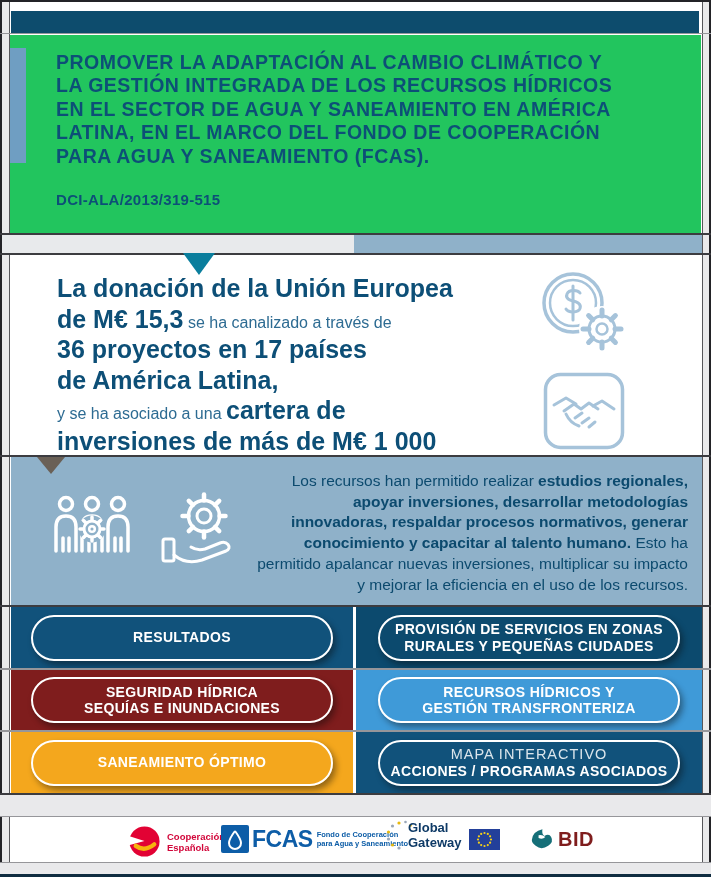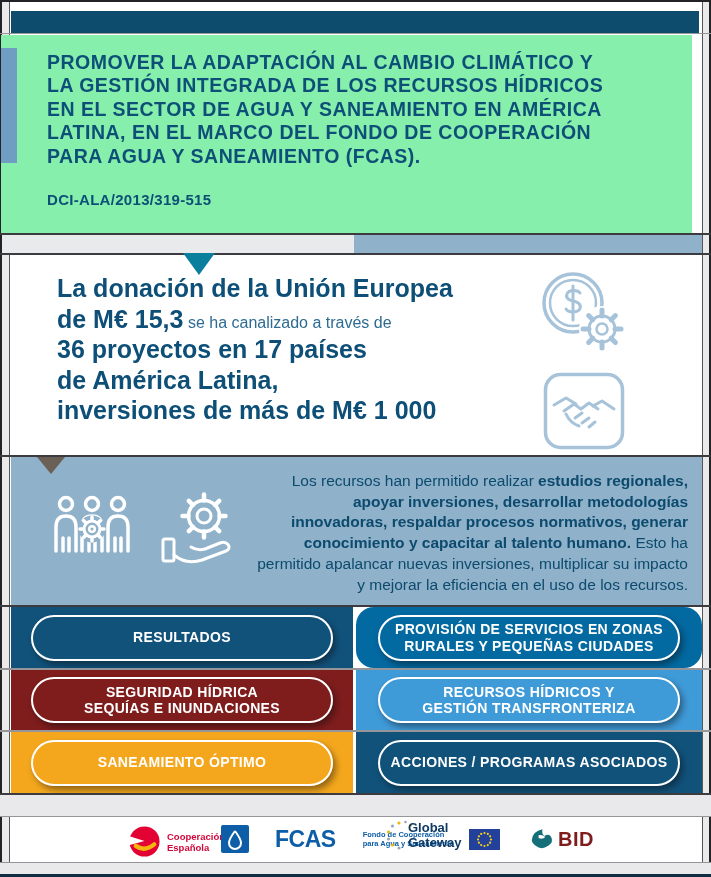--- a/index.html
+++ b/index.html
@@ -11,21 +11,21 @@
 
   
   .line-h{position:absolute;left:0;width:711px;background:#3c3c40;}
   .line-h.light{background:#96969a;}
   .gutter{position:absolute;top:0;height:877px;background:#eaeaeb;}
   .gutter.left{left:0;width:10px;border-left:2px solid #232327;border-right:1px solid #56565a;}
   .gutter.right{left:702px;width:9px;border-left:1px solid #56565a;border-right:2px solid #232327;}
 
   
   .topbar{left:11px;top:11px;width:688px;height:22px;background:#0d4c6d;}
-  .title-panel{left:1px;top:35px;width:691px;height:198px;background:#86efac;}
+  .title-panel{left:10px;top:35px;width:691px;height:198px;background:#22c55e;}
   .accent-bar{left:0;top:13px;width:16px;height:115px;background:#6f9ec2;}
   .page-title{left:46px;top:16px;width:625px;margin:0;font-size:19.5px;line-height:23.4px;
               font-weight:700;letter-spacing:.5px;color:#0d4f77;}
   .ref-code{left:46px;top:156px;font-size:15px;font-weight:700;letter-spacing:.3px;color:#0d4f77;}
 
   
   .band-gray{left:2px;top:235px;width:352px;height:18px;background:#e8eaec;}
   .band-blue{left:354px;top:235px;width:348px;height:18px;background:#8fb1c9;}
 
   
@@ -48,40 +48,40 @@
   .resources-text .em{font-weight:700;}
   .icon-white{stroke:#ffffff;fill:none;stroke-linecap:round;stroke-linejoin:round;}
 
   
   .tile{position:absolute;display:flex;align-items:center;justify-content:center;}
   .tile.c1{left:11px;width:342px;}
   .tile.c2{left:356px;width:346px;}
   .tile.r1{top:607px;height:61px;}
   .tile.r2{top:670px;height:60px;}
   .tile.r3{top:732px;height:61px;}
-  .t-darkblue{background:#11527b;} .t-green{background:#0369a1;border-radius:18px;} .t-red{background:#7f1d1d;}
+  .t-darkblue{background:#11527b;} .t-green{background:#0c4a6e;} .t-red{background:#7f1d1d;}
   .t-lightblue{background:#3f9ad8;} .t-orange{background:#f4a71d;}
   .pill{width:302px;height:46px;border:2.5px solid #ffffff;border-radius:25px;background:transparent;
         display:flex;flex-direction:column;align-items:center;justify-content:center;
         box-shadow:3px 4px 6px rgba(10,10,10,.42);cursor:pointer;padding:0 8px;}
   .btn-line{font-family:"Liberation Sans",sans-serif;font-size:14px;line-height:16.5px;font-weight:700;
             letter-spacing:.35px;color:#ffffff;text-align:center;white-space:nowrap;}
   .btn-line:empty{display:none;}
   .btn-line.muted{font-weight:400;color:rgba(255,255,255,.85);letter-spacing:1px;font-size:14.5px;}
 
   
   .band-bottom1{left:0;top:795px;width:711px;height:21px;background:#e9e9eb;}
   .logos-strip{left:11px;top:817px;width:691px;height:45px;background:#ffffff;}
   .band-bottom2{left:0;top:863px;width:711px;height:11px;background:#e9e9eb;}
   .bottom-bar{left:0;top:874px;width:711px;height:3px;background:#0f2c40;}
 
   .logo{position:absolute;display:flex;align-items:center;}
   .coop{left:117px;top:8px;}
   .coop-text{margin-left:6px;font-size:9.5px;line-height:11px;font-weight:700;color:#d2063a;}
-  .fcas{left:210px;top:8px;gap:23px;}
+  .fcas{left:210px;top:8px;}
   .fcas-acronym{margin-left:3px;font-size:23px;font-weight:700;color:#0d5da7;letter-spacing:-.5px;}
   .fcas-sub{margin-left:4px;font-size:7.5px;line-height:9px;font-weight:700;color:#0d5da7;}
   .gg{left:375px;top:0;}
   .gg-text{margin-left:-8px;font-size:13px;line-height:15px;font-weight:700;color:#0e3a66;}
   .eu{left:458px;top:12px;}
   .bid{left:516px;top:9px;}
   .bid-text{margin-left:4px;font-size:20px;font-weight:700;color:#7f1d1d;letter-spacing:.5px;}
 </style>
 </head>
 <body>
@@ -110,20 +110,21 @@
   <div class="abs band-blue"></div>
   <div class="line-h" style="top:253px;height:2px;"></div>
 
   <div class="abs donation-panel">
     <div class="abs tri teal"></div>
     <div class="abs donation-text">
       <div class="dl"><span class="big">La donación de la Unión Europea</span></div>
       <div class="dl"><span class="big">de M€ 15,3</span><span class="small"> se ha canalizado a través de</span></div>
       <div class="dl"><span class="big">36 proyectos en 17 países</span></div>
       <div class="dl"><span class="big">de América Latina,</span></div>
+      <div class="dl"><span class="small">y se ha asociado a una </span><span class="big">cartera de</span></div>
       <div class="dl"><span class="big">inversiones de más de M€ 1 000</span></div>
     </div>
 
     <svg class="abs" style="left:528px;top:14px;" width="92" height="88" viewBox="0 0 92 88">
       <g class="icon-blue">
         <circle cx="34" cy="34" r="29" stroke-width="3.5"></circle>
         <circle cx="34" cy="34" r="23" stroke-width="2.5"></circle>
         <path d="M41,24 c-2,-3 -11,-4 -13,1 c-2,5 4,6.5 6,7 c2,.5 9,2 7,7.5 c-2,5 -12,4 -14,.5" stroke-width="3"></path>
         <line x1="34" y1="17" x2="34" y2="51" stroke-width="3"></line>
       </g>
@@ -235,20 +236,21 @@
   </div>
   <div class="line-h light" style="top:730px;height:2px;"></div>
   <div class="tile c1 r3 t-orange">
     <div class="pill">
       <span class="btn-line">SANEAMIENTO ÓPTIMO</span>
 
     </div>
   </div>
   <div class="tile c2 r3 t-darkblue">
     <div class="pill">
+      <span class="btn-line muted">MAPA INTERACTIVO</span>
       <span class="btn-line">ACCIONES / PROGRAMAS ASOCIADOS</span>
     </div>
   </div>
 
   <div class="line-h" style="top:793px;height:2px;"></div>
   <div class="abs band-bottom1"></div>
   <div class="line-h light" style="top:816px;height:1px;"></div>
 
   <div class="abs logos-strip">
 

